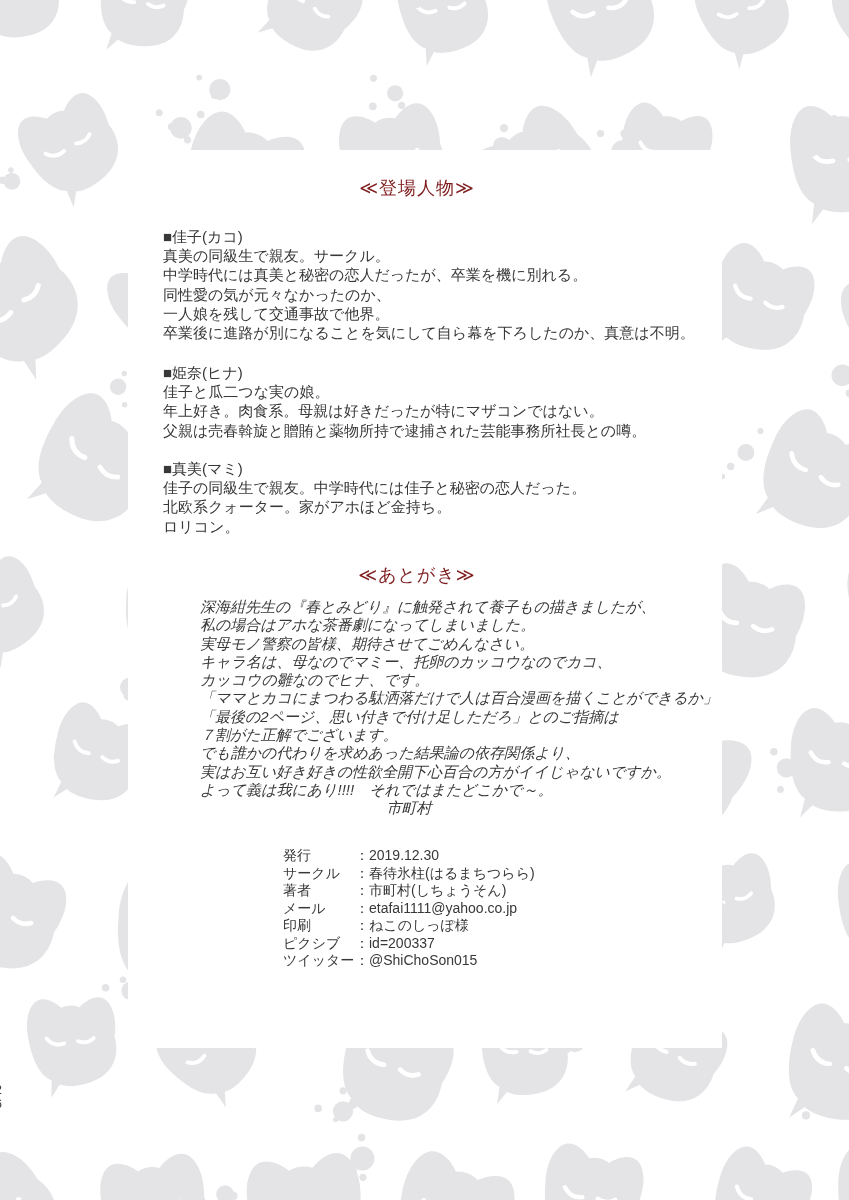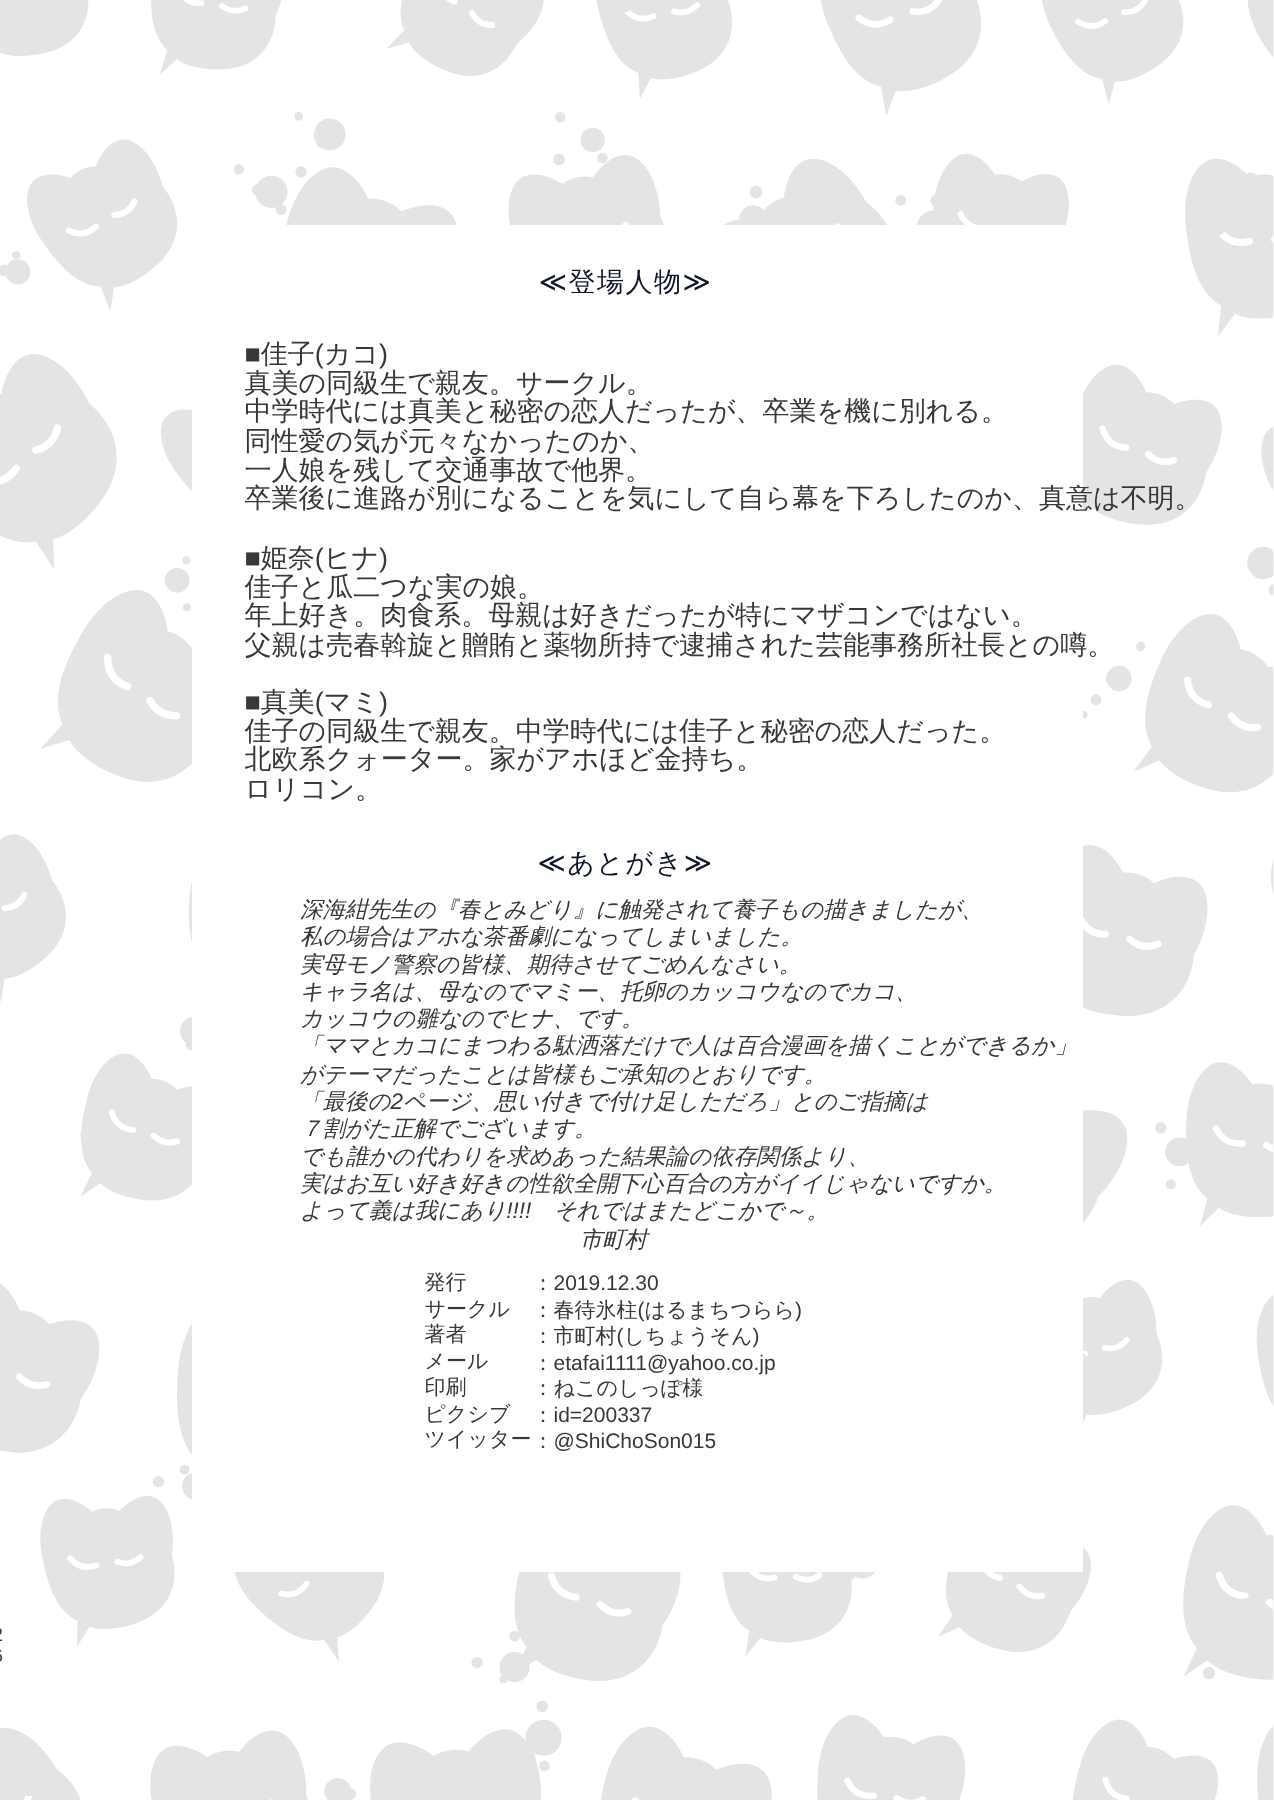--- a/index.html
+++ b/index.html
@@ -12,27 +12,27 @@
     color:#383838;
   }
   .pattern{position:absolute;left:0;top:0;}
   .content-panel{
     position:absolute;left:128px;top:150px;width:594px;height:898px;
     background:#ffffff;
   }
   .sec-title{
     position:absolute;left:417px;transform:translateX(-50%);
     margin:0;font-size:18px;font-weight:normal;letter-spacing:1px;
-    white-space:nowrap;color:#0f172a;
+    white-space:nowrap;color:#7f1d1d;
   }
   .t1{top:176px;}
   .t2{top:563px;}
   .charsec{
     position:absolute;left:163px;
-    font-size:18px;line-height:19.2px;white-space:nowrap;
+    font-size:15px;line-height:19.2px;white-space:nowrap;
   }
   .s1{top:227px;}
   .s2{top:363px;}
   .s3{top:459px;}
   .afterword{
     position:absolute;left:200px;top:598px;width:418px;
     font-size:15px;line-height:18.3px;white-space:nowrap;font-style:italic;
   }
   .sig{text-align:center;}
   .colophon{
@@ -414,21 +414,20 @@
 
   <h2 class="sec-title t2">≪あとがき≫</h2>
 
   <section class="afterword">
     <div>深海紺先生の『春とみどり』に触発されて養子もの描きましたが、</div>
     <div>私の場合はアホな茶番劇になってしまいました。</div>
     <div>実母モノ警察の皆様、期待させてごめんなさい。</div>
     <div>キャラ名は、母なのでマミー、托卵のカッコウなのでカコ、</div>
     <div>カッコウの雛なのでヒナ、です。</div>
     <div>「ママとカコにまつわる駄洒落だけで人は百合漫画を描くことができるか」</div>
-    <div>がテーマだったことは皆様もご承知のとおりです。</div>
     <div>「最後の2ページ、思い付きで付け足しただろ」とのご指摘は</div>
     <div>７割がた正解でございます。</div>
     <div>でも誰かの代わりを求めあった結果論の依存関係より、</div>
     <div>実はお互い好き好きの性欲全開下心百合の方がイイじゃないですか。</div>
     <div>よって義は我にあり!!!!　それではまたどこかで～。</div>
     <div class="sig">市町村</div>
   </section>
 
   <section class="colophon">
     <div class="crow">

